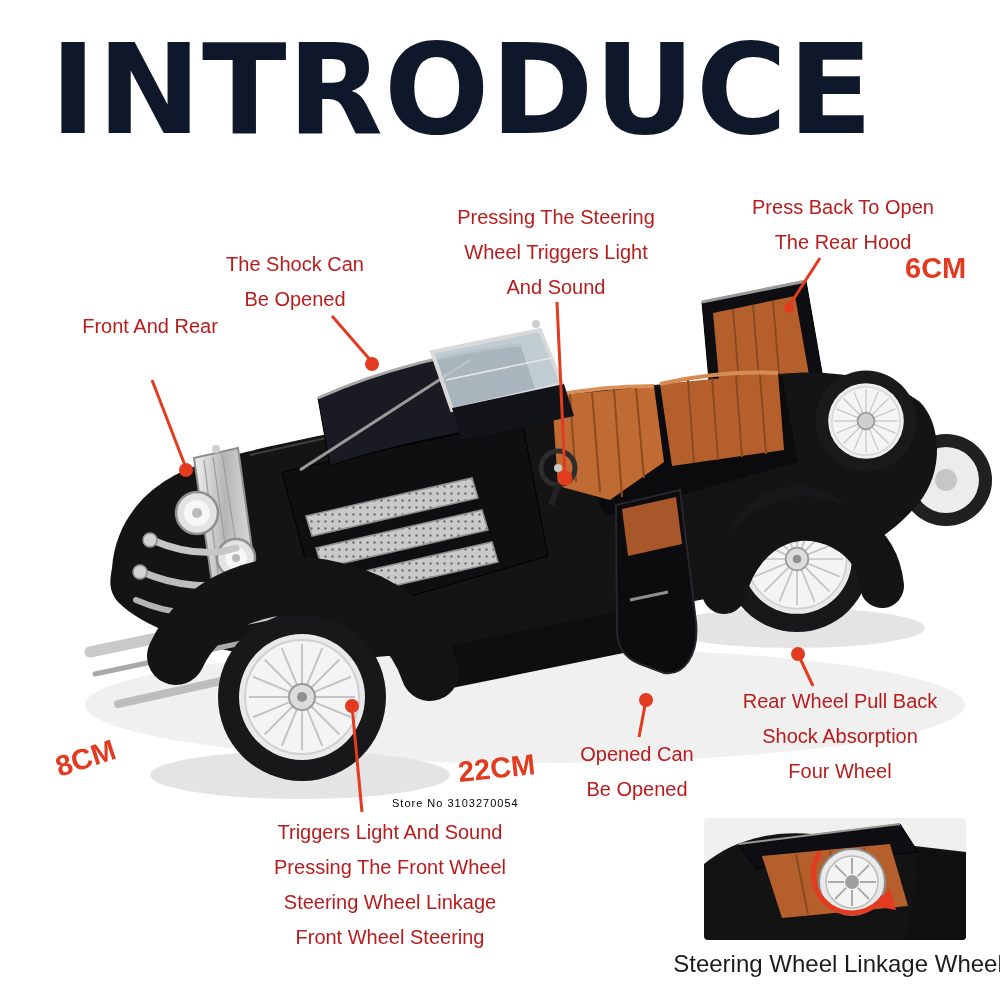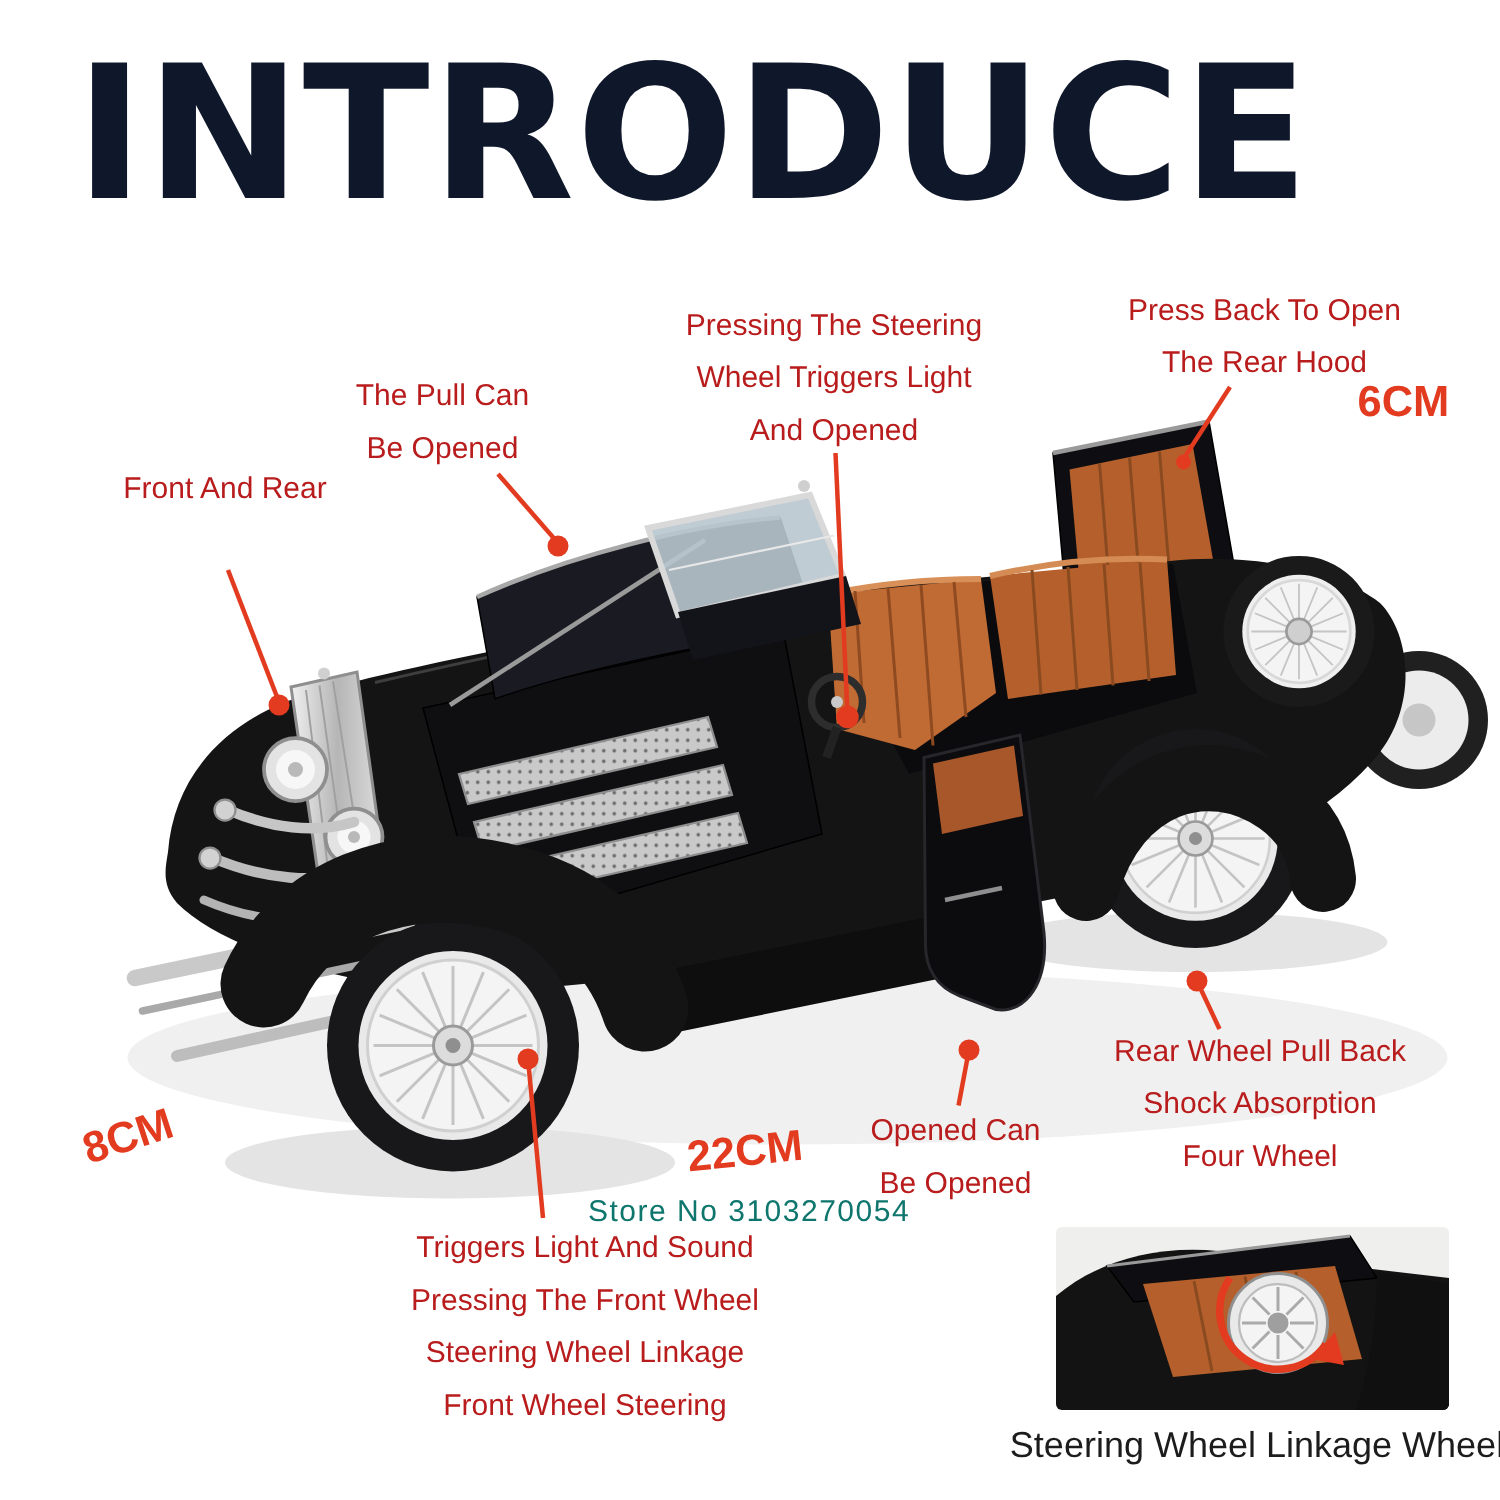--- a/index.html
+++ b/index.html
@@ -5,21 +5,21 @@
   html,body{margin:0;padding:0;background:#ffffff;}
   body{width:1000px;height:1000px;position:relative;overflow:hidden;
        font-family:"Liberation Sans", sans-serif;}
   .title{position:absolute;left:50px;top:28px;font-size:124px;line-height:1.0;
          font-weight:700;color:#0f172a;letter-spacing:1px;z-index:3;
          font-family:"DejaVu Sans", sans-serif;}
   .callout{position:absolute;font-size:20px;line-height:35px;color:#b91c1c;
            text-align:center;z-index:3;}
   .callout div{white-space:nowrap;}
   .dim{position:absolute;color:#e23b20;font-weight:700;font-size:29px;z-index:3;}
-  .watermark{position:absolute;left:392px;top:797px;font-size:20px;color:#0f766e;
+  .watermark{position:absolute;left:392px;top:797px;font-size:11px;color:#000000;
              z-index:2;letter-spacing:1px;}
   .carsvg{position:absolute;left:0;top:0;width:1000px;height:1000px;z-index:1;}
   .inset{position:absolute;left:704px;top:818px;width:262px;height:122px;z-index:2;
          border-radius:4px;overflow:hidden;}
   .inset-caption{position:absolute;left:668px;top:950px;width:340px;text-align:center;
                  font-size:24px;color:#1c1c1c;z-index:3;}
 </style>
 </head>
 <body>
 
@@ -216,30 +216,30 @@
         <line x1="352" y1="706" x2="362" y2="812"></line>
       </g>
   </g>
 </svg>
 
 <div class="title">INTRODUCE</div>
 
 <div class="callout" style="left:376px;top:200px;width:360px">
   <div>Pressing The Steering</div>
   <div>Wheel Triggers Light</div>
-  <div>And Opened</div>
+  <div>And Sound</div>
 </div>
 
 <div class="callout" style="left:683px;top:190px;width:320px">
   <div>Press Back To Open</div>
   <div>The Rear Hood</div>
 </div>
 
 <div class="callout" style="left:165px;top:247px;width:260px">
-  <div>The Pull Can</div>
+  <div>The Shock Can</div>
   <div>Be Opened</div>
 </div>
 
 <div class="callout" style="left:10px;top:309px;width:280px">
   <div>Front And Rear</div>
 </div>
 
 <div class="callout" style="left:527px;top:737px;width:220px">
   <div>Opened Can</div>
   <div>Be Opened</div>

